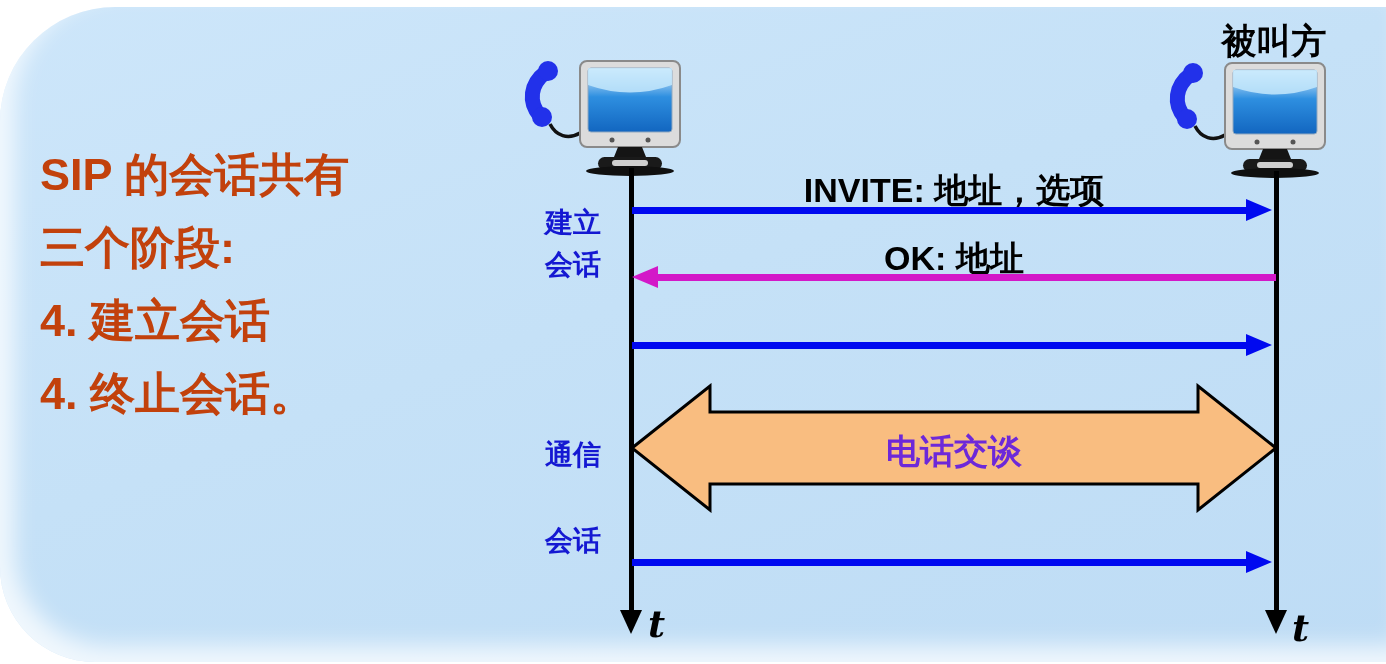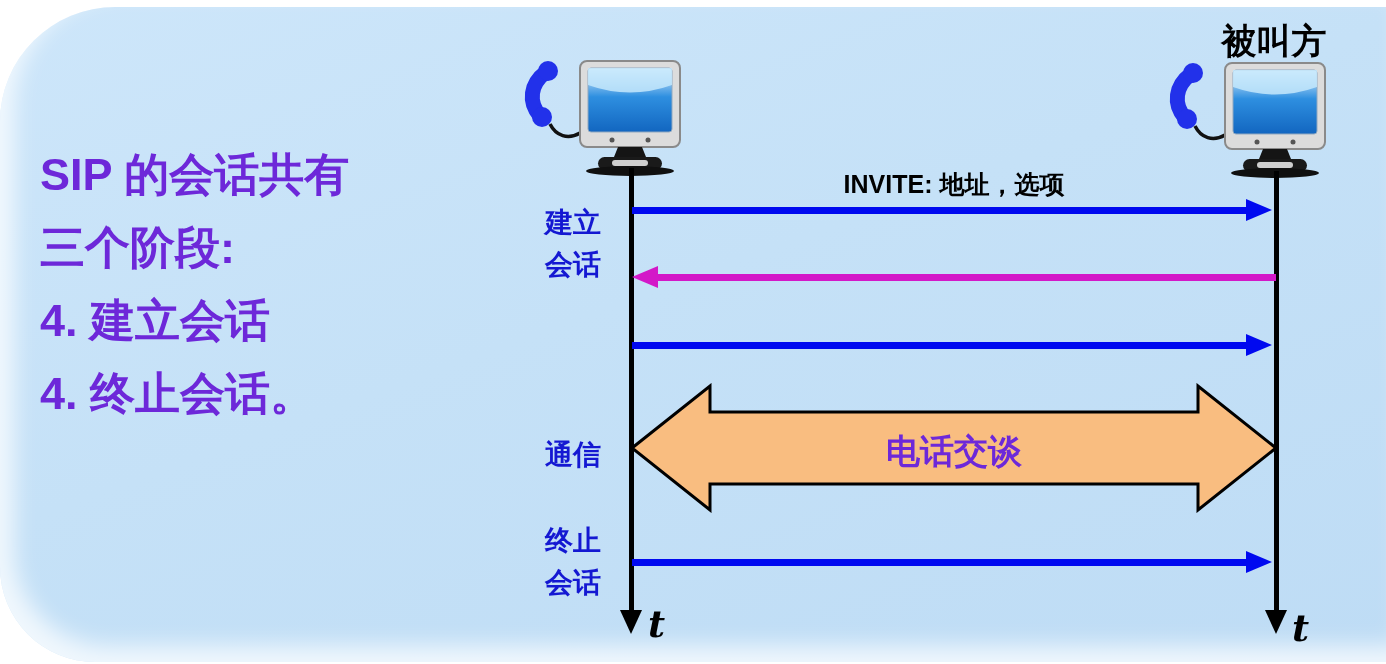--- a/index.html
+++ b/index.html
@@ -3,21 +3,21 @@
 <meta charset="utf-8">
 <style>
   html,body{margin:0;padding:0;background:#fff;}
   .canvas{position:relative;width:1386px;height:664px;background:var(--page-background,#fff);overflow:hidden;
           font-family:"Liberation Sans","DejaVu Sans",sans-serif;}
   .slide{position:absolute;left:0;top:7px;right:0;bottom:2px;
          background:linear-gradient(160deg,#cde6fa 0%,var(--slide-bg,#c5e1f7) 45%,#bedcf5 100%);
          border-radius:115px 0 0 95px;
          box-shadow:inset 14px -16px 22px rgba(255,255,255,0.75);}
   
-  .intro{position:absolute;left:40px;top:138px;color:#6d28d9;font-weight:bold;
+  .intro{position:absolute;left:40px;top:138px;color:#c2410c;font-weight:bold;
          font-size:45px;line-height:73px;white-space:nowrap;}
   
   .ptitle{position:absolute;width:320px;text-align:center;font-size:35px;font-weight:bold;color:#000;}
   .caller-title{left:472px;top:16px;}
   .callee-title{left:1114px;top:18px;}
   
   .computer{position:absolute;width:170px;height:118px;}
   .computer.left{left:520px;top:58px;}
   .computer.right{left:1165px;top:60px;}
   
@@ -28,21 +28,21 @@
              border-left:11px solid transparent;border-right:11px solid transparent;
              border-top:24px solid var(--lifeline,#000);}
   .life-head.caller{left:620px;top:610px;}
   .life-head.callee{left:1265px;top:610px;}
   .t-label{position:absolute;font-family:"DejaVu Serif","Liberation Serif",serif;
            font-style:italic;font-weight:bold;font-size:37px;color:#000;}
   .t-label.caller{left:648px;top:602px;}
   .t-label.callee{left:1292px;top:606px;}
   
   .msg-label{position:absolute;left:632px;width:644px;text-align:center;
-             font-size:25px;font-weight:bold;color:#000;white-space:nowrap;}
+             font-size:34px;font-weight:bold;color:#000;white-space:nowrap;}
   .shaft{position:absolute;height:7px;}
   .shaft.blue{background:var(--arrow-blue,#0009f0);}
   .shaft.magenta{background:var(--arrow-magenta,#d318c8);}
   .head-right{position:absolute;width:0;height:0;border-top:11px solid transparent;
               border-bottom:11px solid transparent;border-left:26px solid var(--arrow-blue,#0009f0);}
   .head-left{position:absolute;width:0;height:0;border-top:11px solid transparent;
              border-bottom:11px solid transparent;border-right:26px solid var(--arrow-magenta,#d318c8);}
   
   .phase{position:absolute;left:527px;width:92px;text-align:center;color:var(--phase-blue,#1418d2);
          font-size:28px;font-weight:bold;line-height:42px;}
@@ -139,30 +139,30 @@
   <div class="t-label callee">t</div>
 
   <div class="phase establish">
     <div>建立</div>
     <div>会话</div>
   </div>
   <div class="phase communicate">
     <div>通信</div>
   </div>
   <div class="phase terminate">
-    <div>终止</div>
     <div>会话</div>
   </div>
 
   <div class="msg-label" style="top:168px;">INVITE: 地址，选项</div>
   <div>
     <div class="shaft blue" style="left:632px;top:207px;width:620px;"></div>
     <div class="head-right" style="left:1246px;top:199px;"></div>
   </div>
 
+  <div class="msg-label" style="top:236px;">OK: 地址</div>
   <div>
     <div class="shaft magenta" style="left:656px;top:274px;width:620px;"></div>
     <div class="head-left" style="left:632px;top:266px;"></div>
   </div>
 
   <div>
     <div class="shaft blue" style="left:632px;top:342px;width:620px;"></div>
     <div class="head-right" style="left:1246px;top:334px;"></div>
   </div>
 

